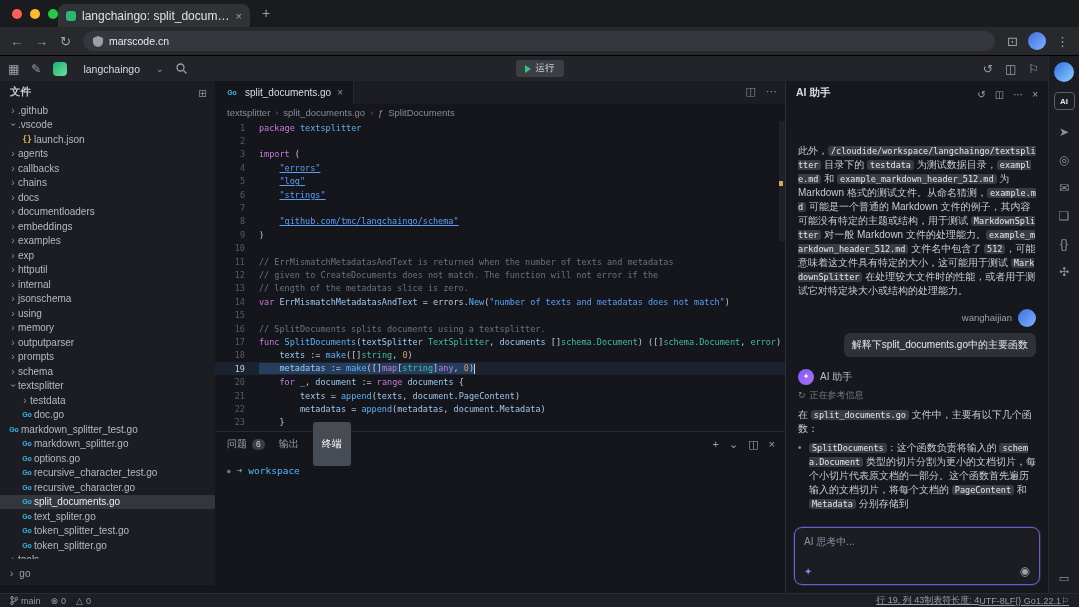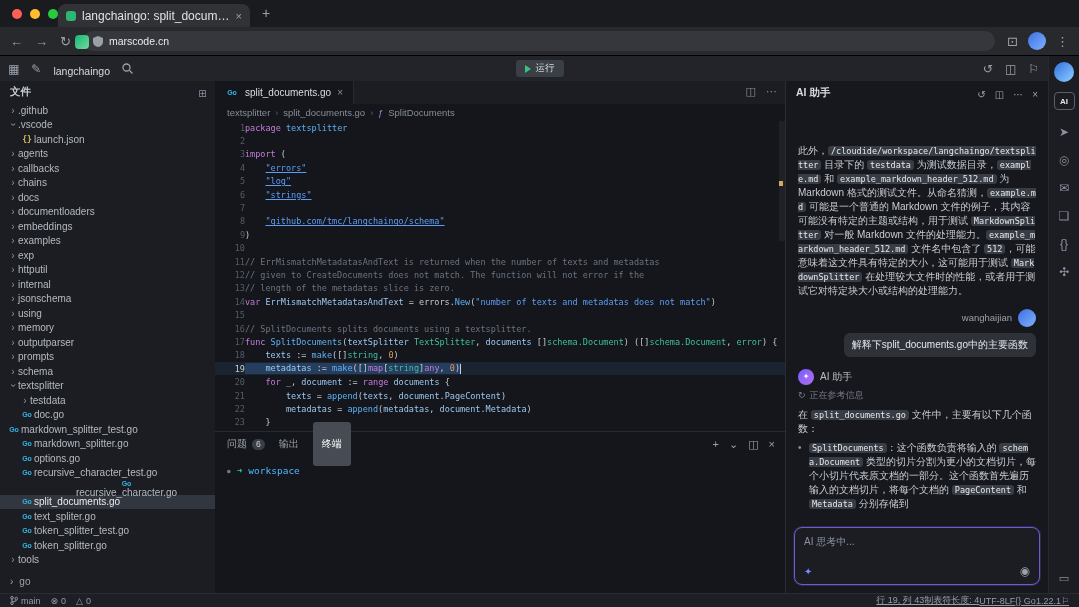--- a/index.html
+++ b/index.html
@@ -26,34 +26,34 @@
   .url{font-size:10.5px;color:#e8eaed;}
   .b-right{display:flex;align-items:center;gap:10px;}
   .b-avatar{width:18px;height:18px;border-radius:50%;background:linear-gradient(135deg,#3d6fe0,#7fb3ff);}
 
   
   .ide{position:absolute;top:55px;left:0;right:0;bottom:0;background:#14161b;border-top:1px solid #000;}
   .topbar{position:absolute;top:0;left:0;right:0;height:25px;background:#222429;
     display:flex;align-items:center;padding:0 8px;color:#aeb4bd;}
   .tb-left{display:flex;align-items:center;gap:12px;}
   .tb-ic{font-size:12px;color:#9aa1ab;}
-  .proj{display:flex;align-items:center;gap:16px;flex-direction:column;}
+  .proj{display:flex;align-items:center;gap:16px;}
   .proj-badge{width:14px;height:14px;border-radius:4px;background:linear-gradient(135deg,#19b573,#6fdc9e);}
   .proj-name{font-size:10.5px;color:#d6dae1;}
   .chev{font-size:9px;color:#9aa1ab;}
   .run-btn{position:absolute;left:50%;transform:translateX(-50%);top:4px;height:17px;background:#3a3e45;
     border-radius:3px;display:flex;align-items:center;gap:5px;padding:0 9px;}
   .play-tri{width:0;height:0;border-left:6px solid #39c17e;border-top:4px solid transparent;border-bottom:4px solid transparent;}
   .run-label{font-size:9.5px;color:#d6dae1;}
   .tb-right{position:absolute;right:40px;display:flex;gap:12px;align-items:center;}
 
   .workbench{position:absolute;top:25px;left:0;right:31px;bottom:14px;}
 
   
-  .sidebar{position:absolute;top:0;left:0;width:234px;bottom:0;background:#1b1d22;border-right:1px solid #262931;}
+  .sidebar{position:absolute;top:0;left:0;width:234px;bottom:8px;background:#1b1d22;border-right:1px solid #262931;}
   .sb-head{height:22px;display:flex;align-items:center;padding:0 10px;}
   .sb-title{font-size:10.5px;font-weight:bold;color:#c9ced6;flex:1;}
   .sb-head-ic{font-size:10px;color:#8a90a0;margin-left:8px;}
   .tree{position:absolute;top:22px;left:0;right:0;bottom:26px;overflow:hidden;}
   .row{height:14.5px;display:flex;align-items:center;font-size:10px;color:#b4bac3;white-space:nowrap;}
   .row.sel{background:#32363f;color:#e8ebf0;}
   .row .chv{display:inline-block;width:10px;color:#8a90a0;font-size:10px;text-align:center;flex:none;}
   .row .chv.open{transform:rotate(90deg);}
   .fic{flex:none;width:14px;text-align:center;font-weight:bold;}
   .fic.go{color:#35b5e5;font-size:7px;}
@@ -69,21 +69,21 @@
   .tabbar-ic{position:absolute;right:8px;top:4px;display:flex;gap:10px;color:#8a90a0;font-size:11px;}
   .breadcrumb{height:17px;display:flex;align-items:center;padding:0 12px;gap:5px;font-size:9.5px;color:#868d98;}
   .bc-sep{color:#5c636e;font-size:9px;}
   .bc-fn{color:#b180d7;font-size:9px;}
   .code{position:absolute;top:40px;left:0;right:0;bottom:162px;overflow:hidden;
     font-family:"DejaVu Sans Mono",monospace;font-size:8.5px;}
   .cl{height:13.4px;display:flex;align-items:center;white-space:pre;}
   .cl.active{background:rgba(64,105,155,.16);}
   .gut{width:30px;text-align:right;color:#555c66;flex:none;}
   .cl.active .gut{color:#c6cdd6;}
-  .ct{}
+  .ct{margin-left:14px;}
   .cl.active .ct{background:rgba(64,115,180,.35);}
   .cursor{display:inline-block;width:1px;height:10px;background:#c7d0db;vertical-align:middle;}
   .tk-k{color:#c57bdb}.tk-s{color:#5d9df6}.tk-su{color:#5d9df6;text-decoration:underline}
   .tk-c{color:#6a7380}.tk-f{color:#5fb0f2}.tk-t{color:#3fbf9f}.tk-v{color:#9cc7f0}
   .tk-n{color:#d8985f}.tk-p{color:#c5cad3}
   .sbar{position:absolute;right:0;top:40px;width:6px;height:120px;background:rgba(255,255,255,.05);}
   .smark{position:absolute;right:2px;top:100px;width:4px;height:5px;background:#d7a65f;}
 
   
   .panel{position:absolute;left:0;right:0;bottom:0;height:162px;background:#14161b;border-top:1px solid #262a31;}
@@ -313,21 +313,21 @@
             <span>markdown_splitter.go</span>
           </div>
           <div class="row" style="padding-left: 20px;">
             <span class="fic go">Go</span>
             <span>options.go</span>
           </div>
           <div class="row" style="padding-left: 20px;">
             <span class="fic go">Go</span>
             <span>recursive_character_test.go</span>
           </div>
-          <div class="row" style="padding-left: 20px; flex-direction: column;">
+          <div class="row" style="padding-left: 20px;">
             <span class="fic go">Go</span>
             <span>recursive_character.go</span>
           </div>
           <div class="row sel" style="padding-left: 20px;">
             <span class="fic go">Go</span>
             <span>split_documents.go</span>
           </div>
           <div class="row" style="padding-left: 20px;">
             <span class="fic go">Go</span>
             <span>text_spliter.go</span>

